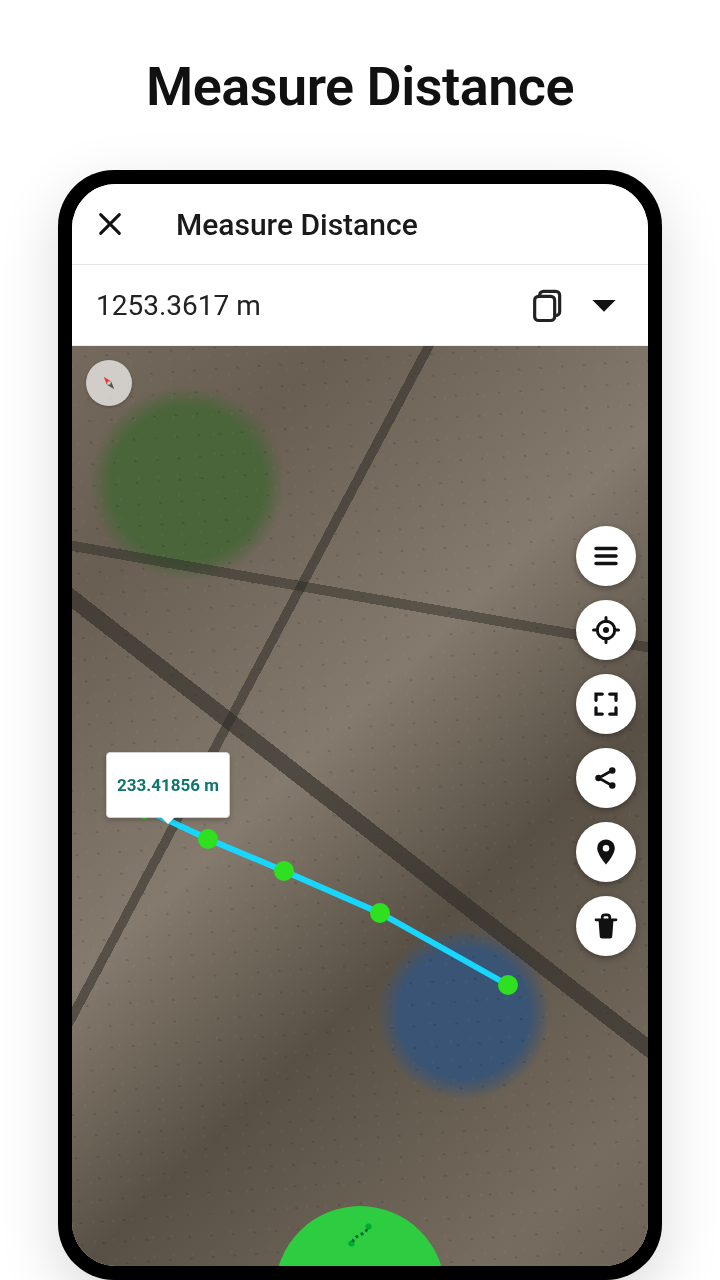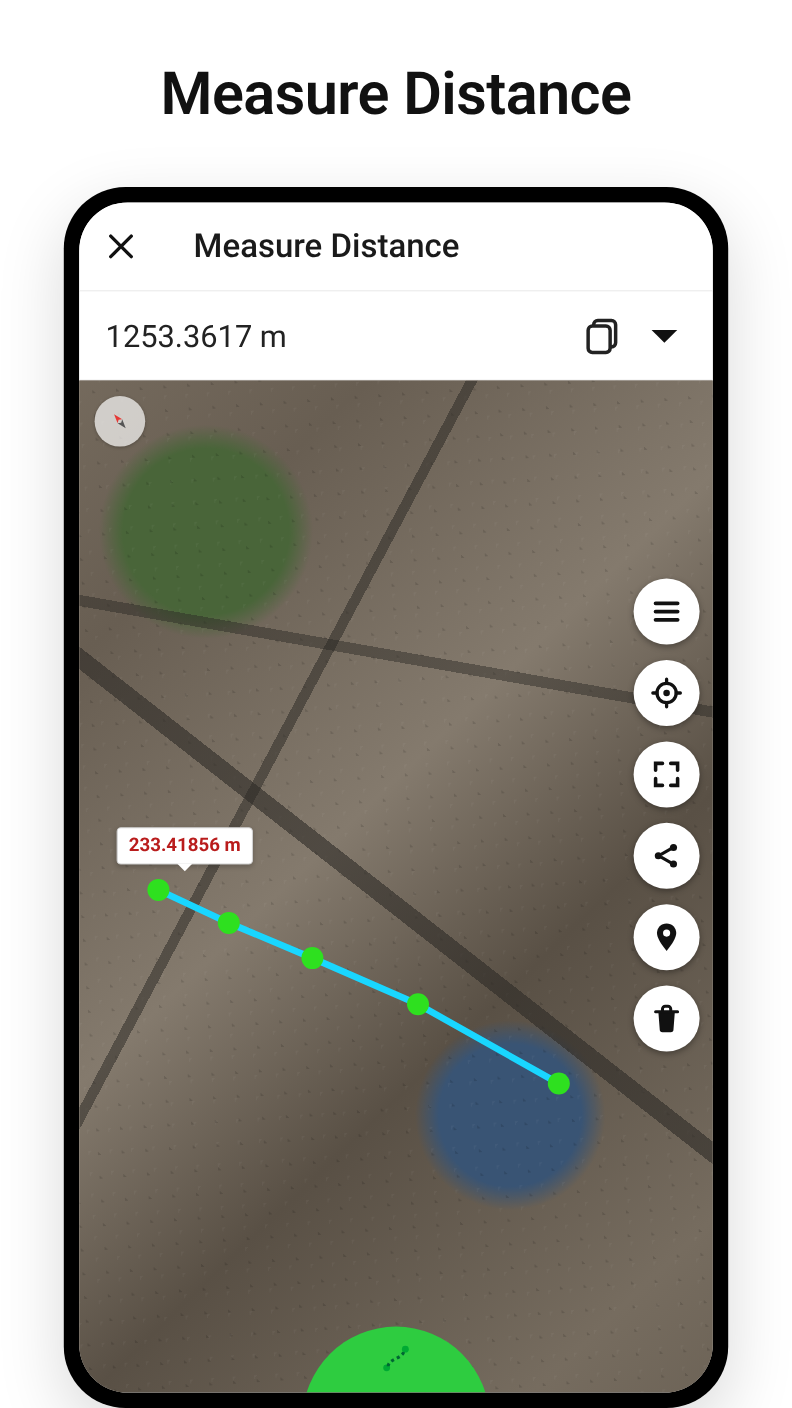--- a/index.html
+++ b/index.html
@@ -122,24 +122,24 @@
     position: absolute;
     left: 0; top: 0; width: 100%; height: 100%;
     pointer-events: none;
   }
   .meas-tooltip {
     position: absolute;
     left: 34px; top: 406px;
     background: #fff;
     border: 1px solid #d0d0d0;
     border-radius: 4px;
-    padding: 6px 10px;
+    padding: 22px 10px;
     font-size: 17px;
     font-weight: 700;
-    color: #b91c1c;
+    color: #0f766e;
     box-shadow: 0 2px 5px rgba(0,0,0,0.2);
   }
   .meas-tooltip::after {
     content: "";
     position: absolute;
     left: 50%; bottom: -7px;
     margin-left: -7px;
     border: 7px solid transparent;
     border-top-color: #fff;
     border-bottom: none;

